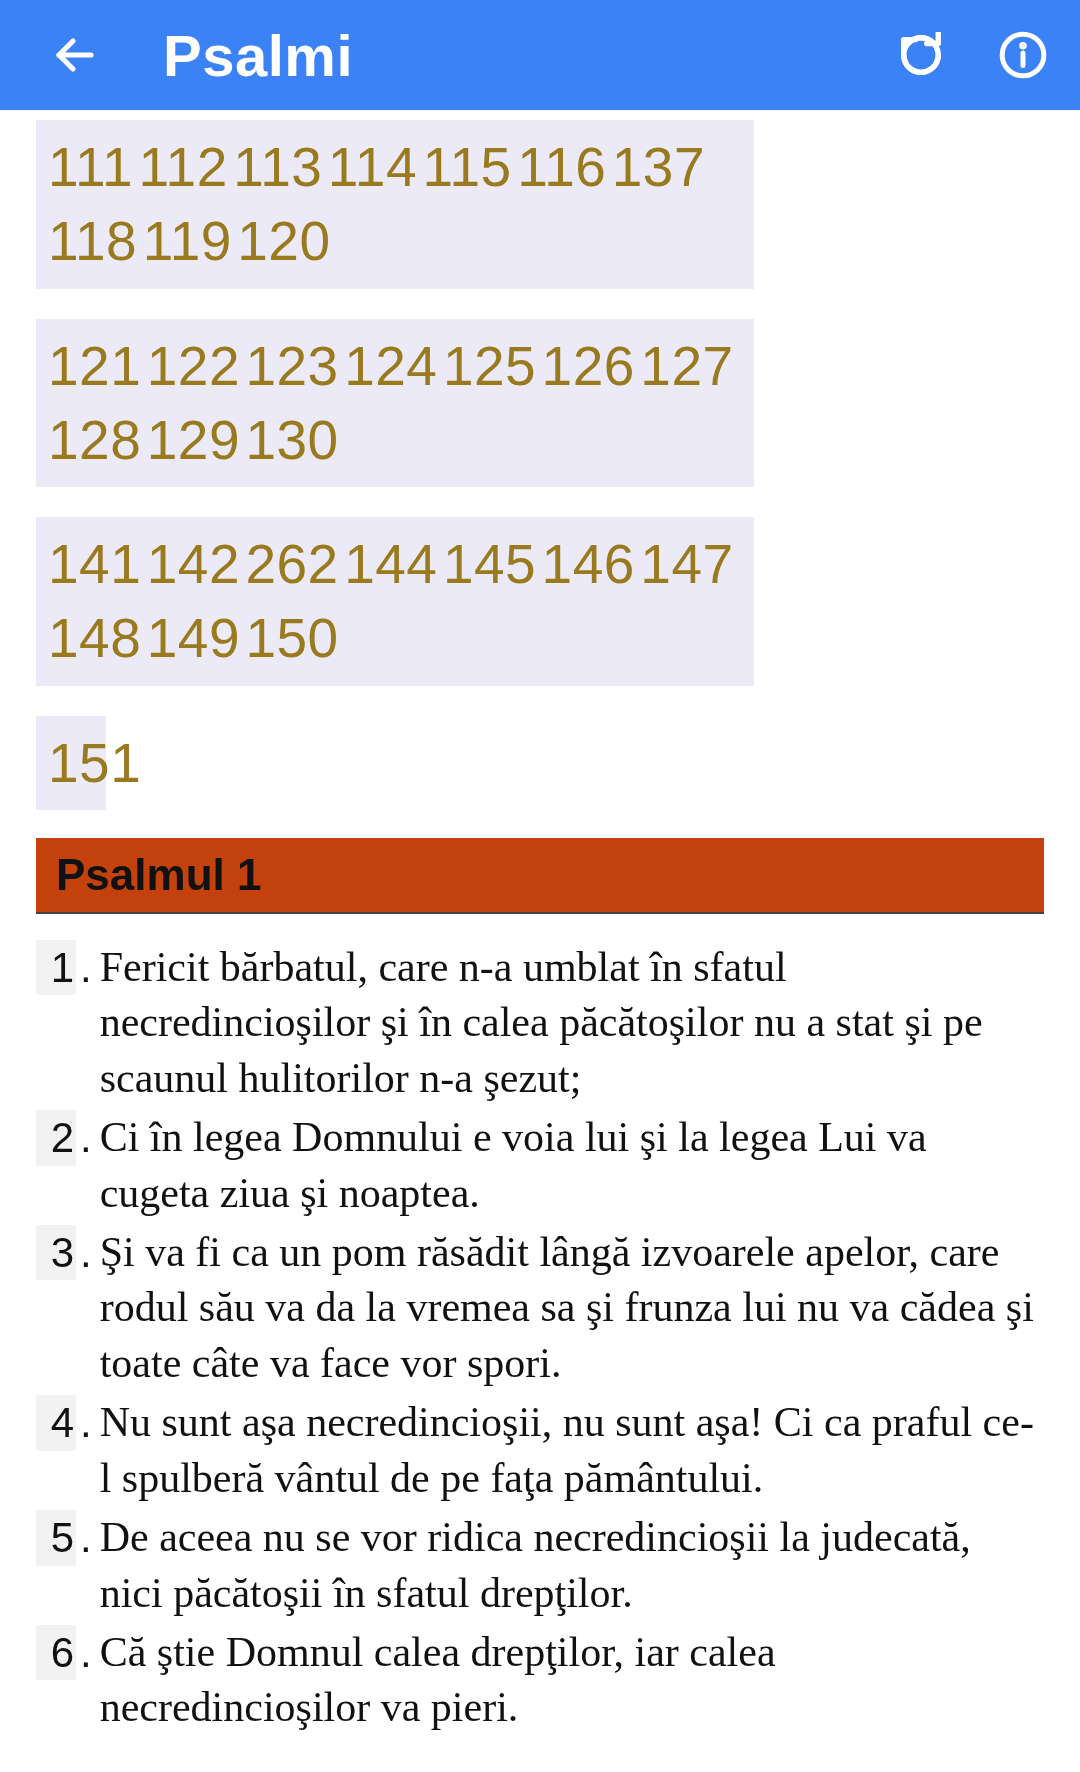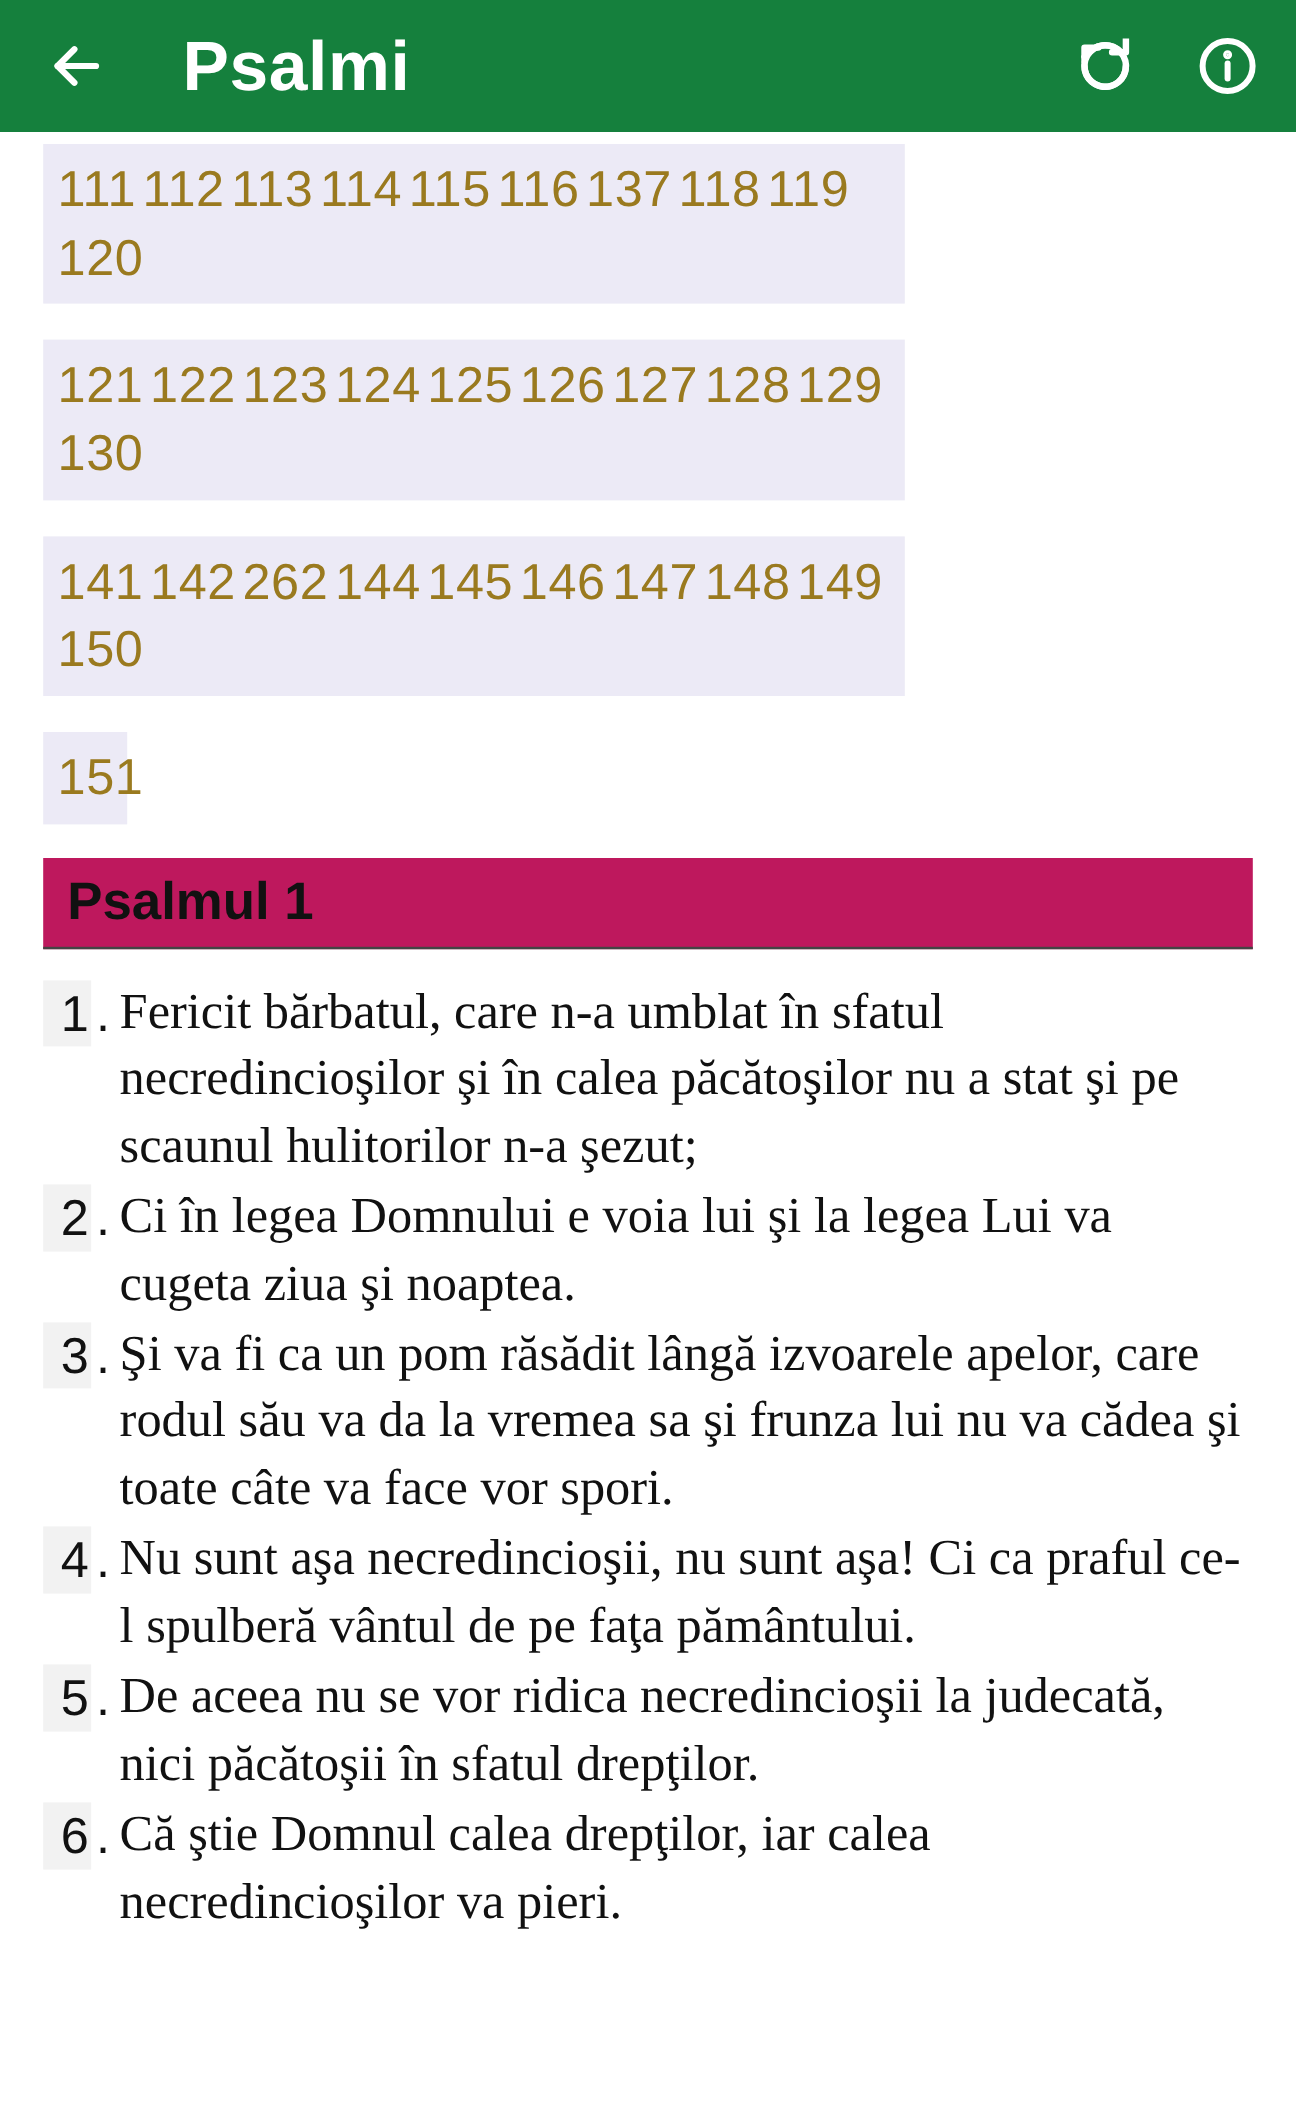--- a/index.html
+++ b/index.html
@@ -1,44 +1,44 @@
 <!DOCTYPE html>
 <html><head>
 <meta charset="utf-8">
 <style>
   * { box-sizing: border-box; margin: 0; padding: 0; }
   html, body { width: 1080px; font-family: -apple-system, "Segoe UI", Arial, sans-serif; background: #fff; color: #111; }
   .header {
-    background: #15803d;
+    background: #3b82f6;
     height: 110px;
     display: flex;
     align-items: center;
-    padding: 0 32px 0 40px;
+    padding: 0 32px 0 51px;
     color: #fff;
   }
   .header .back { flex: 0 0 auto; margin-right: 64px; }
   .header .title { font-size: 58px; font-weight: 700; letter-spacing: 0.5px; color: #fff; }
   .header .spacer { flex: 1 1 auto; }
   .header .refresh { margin-right: 54px; }
   .header svg { display: block; }
   .content { padding: 0 36px 40px 36px; }
   .nav-strip { background: #eceaf6; margin-top: 30px; padding: 10px 12px; width: 718px; }
   .nav-strip:first-child { margin-top: 10px; }
   .nav-strip.last { width: 70px; }
   .nav-link {
     display: inline-block;
     color: #9a7a1f;
-    font-size: 42px;
+    font-size: 55px;
     font-weight: 400;
     margin-right: 1px;
     line-height: 1.35;
     letter-spacing: 0.5px;
   }
   .section-title-row {
-    background: #be185d;
+    background: #c2410c;
     margin-top: 28px;
     padding: 12px 20px;
     border-bottom: 2px solid #444;
   }
   .section-title { font-size: 44px; font-weight: 700; }
   .verses { padding-top: 26px; }
   .verse { display: flex; font-size: 42px; line-height: 1.32; margin-bottom: 4px; }
   .verse .num {
     flex: 0 0 auto;
     width: 40px;

